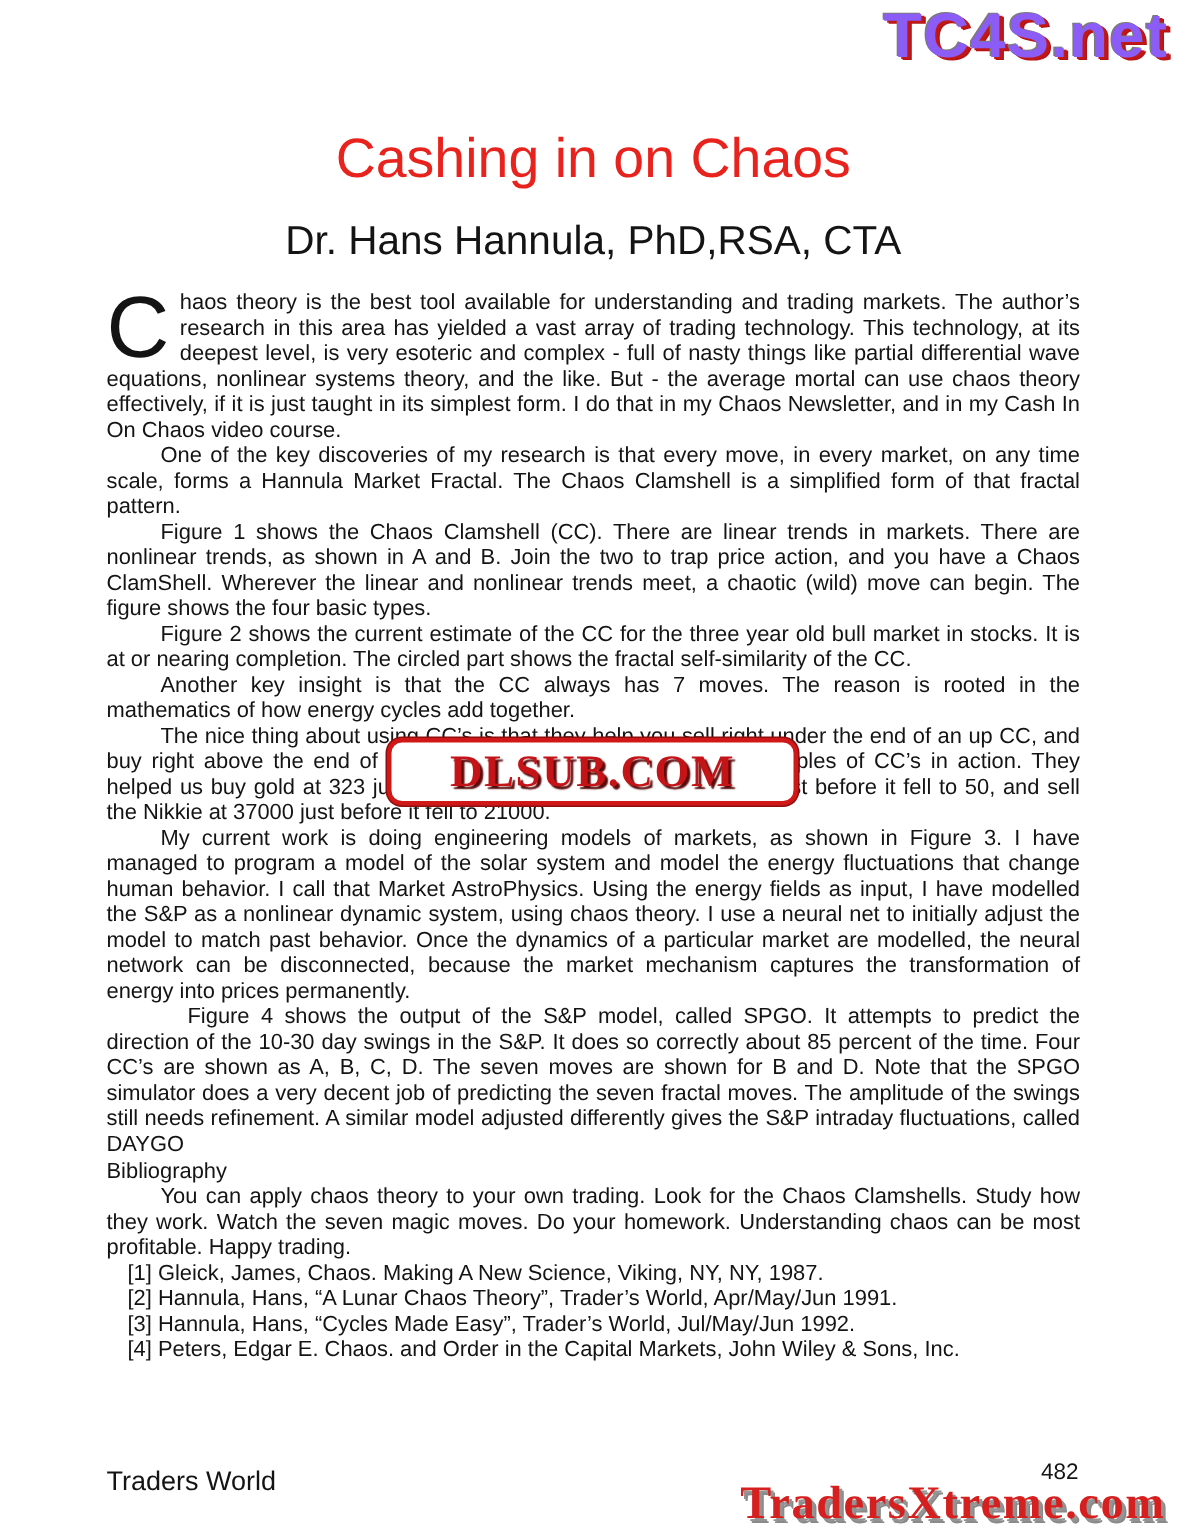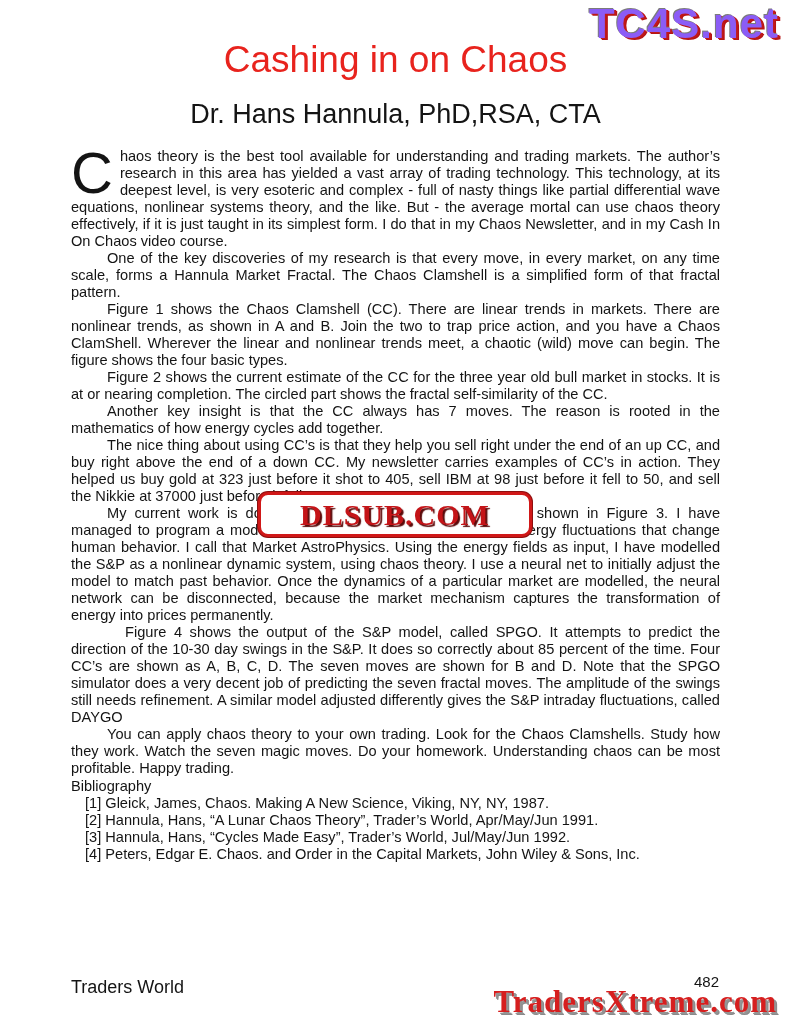--- a/index.html
+++ b/index.html
@@ -17,21 +17,21 @@
     position: absolute;
     top: 0px;
     right: 12px;
     font-size: 42px;
     font-weight: 700;
     letter-spacing: 1px;
     color: #8b5cf6;
     text-shadow: -1px -1px 0 #7b7b7b, 2px 1px 0 #c01818, 3px 2px 0 #b51414;
   }
   .title {
-    padding-top: 39px;
+    padding-top: 85px;
     text-align: center;
     font-size: 37px;
     font-weight: 400;
     color: #e8231d;
   }
   .author {
     margin-top: 18px;
     text-align: center;
     font-size: 27px;
     color: #141414;
@@ -124,23 +124,23 @@
     <p class="para">
       <span class="dropcap">C</span><span>haos theory is the best tool available for understanding and trading markets. The author’s research in this area has yielded a vast array of trading technology. This technology, at its deepest level, is very esoteric and complex - full of nasty things like partial differential wave equations, nonlinear systems theory, and the like. But - the average mortal can use chaos theory effectively, if it is just taught in its simplest form. I do that in my Chaos Newsletter, and in my Cash In On Chaos video course.</span>
     </p>
     <p class="para indent">One of the key discoveries of my research is that every move, in every market, on any time scale, forms a Hannula Market Fractal. The Chaos Clamshell is a simplified form of that fractal pattern.</p>
     <p class="para indent">Figure 1 shows the Chaos Clamshell (CC). There are linear trends in markets. There are nonlinear trends, as shown in A and B. Join the two to trap price action, and you have a Chaos ClamShell. Wherever the linear and nonlinear trends meet, a chaotic (wild) move can begin. The figure shows the four basic types.</p>
     <p class="para indent">Figure 2 shows the current estimate of the CC for the three year old bull market in stocks. It is at or nearing completion. The circled part shows the fractal self-similarity of the CC.</p>
     <p class="para indent">Another key insight is that the CC always has 7 moves. The reason is rooted in the mathematics of how energy cycles add together.</p>
     <p class="para indent">The nice thing about using CC’s is that they help you sell right under the end of an up CC, and buy right above the end of a down CC. My newsletter carries examples of CC’s in action. They helped us buy gold at 323 just before it shot to 405, sell IBM at 98 just before it fell to 50, and sell the Nikkie at 37000 just before it fell to 21000.</p>
     <p class="para indent">My current work is doing engineering models of markets, as shown in Figure 3. I have managed to program a model of the solar system and model the energy fluctuations that change human behavior. I call that Market AstroPhysics. Using the energy fields as input, I have modelled the S&amp;P as a nonlinear dynamic system, using chaos theory. I use a neural net to initially adjust the model to match past behavior. Once the dynamics of a particular market are modelled, the neural network can be disconnected, because the market mechanism captures the transformation of energy into prices permanently.</p>
     <p class="para indent-lg">Figure 4 shows the output of the S&amp;P model, called SPGO. It attempts to predict the direction of the 10-30 day swings in the S&amp;P. It does so correctly about 85 percent of the time. Four CC’s are shown as A, B, C, D. The seven moves are shown for B and D. Note that the SPGO simulator does a very decent job of predicting the seven fractal moves. The amplitude of the swings still needs refinement. A similar model adjusted differently gives the S&amp;P intraday fluctuations, called DAYGO</p>
+    <p class="para biblio-heading">Bibliography</p>
+
     <p class="para indent">You can apply chaos theory to your own trading. Look for the Chaos Clamshells. Study how they work. Watch the seven magic moves. Do your homework. Understanding chaos can be most profitable. Happy trading.</p>
-
-    <p class="para biblio-heading">Bibliography</p>
     <p class="para biblio-entry">[1] Gleick, James, Chaos. Making A New Science, Viking, NY, NY, 1987.</p>
     <p class="para biblio-entry">[2] Hannula, Hans, “A Lunar Chaos Theory”, Trader’s World, Apr/May/Jun 1991.</p>
     <p class="para biblio-entry">[3] Hannula, Hans, “Cycles Made Easy”, Trader’s World, Jul/May/Jun 1992.</p>
     <p class="para biblio-entry">[4] Peters, Edgar E. Chaos. and Order in the Capital Markets, John Wiley &amp; Sons, Inc.</p>
   </div>
 
   <div class="watermark">
     <span class="watermark-text">DLSUB.COM</span>
   </div>
 

